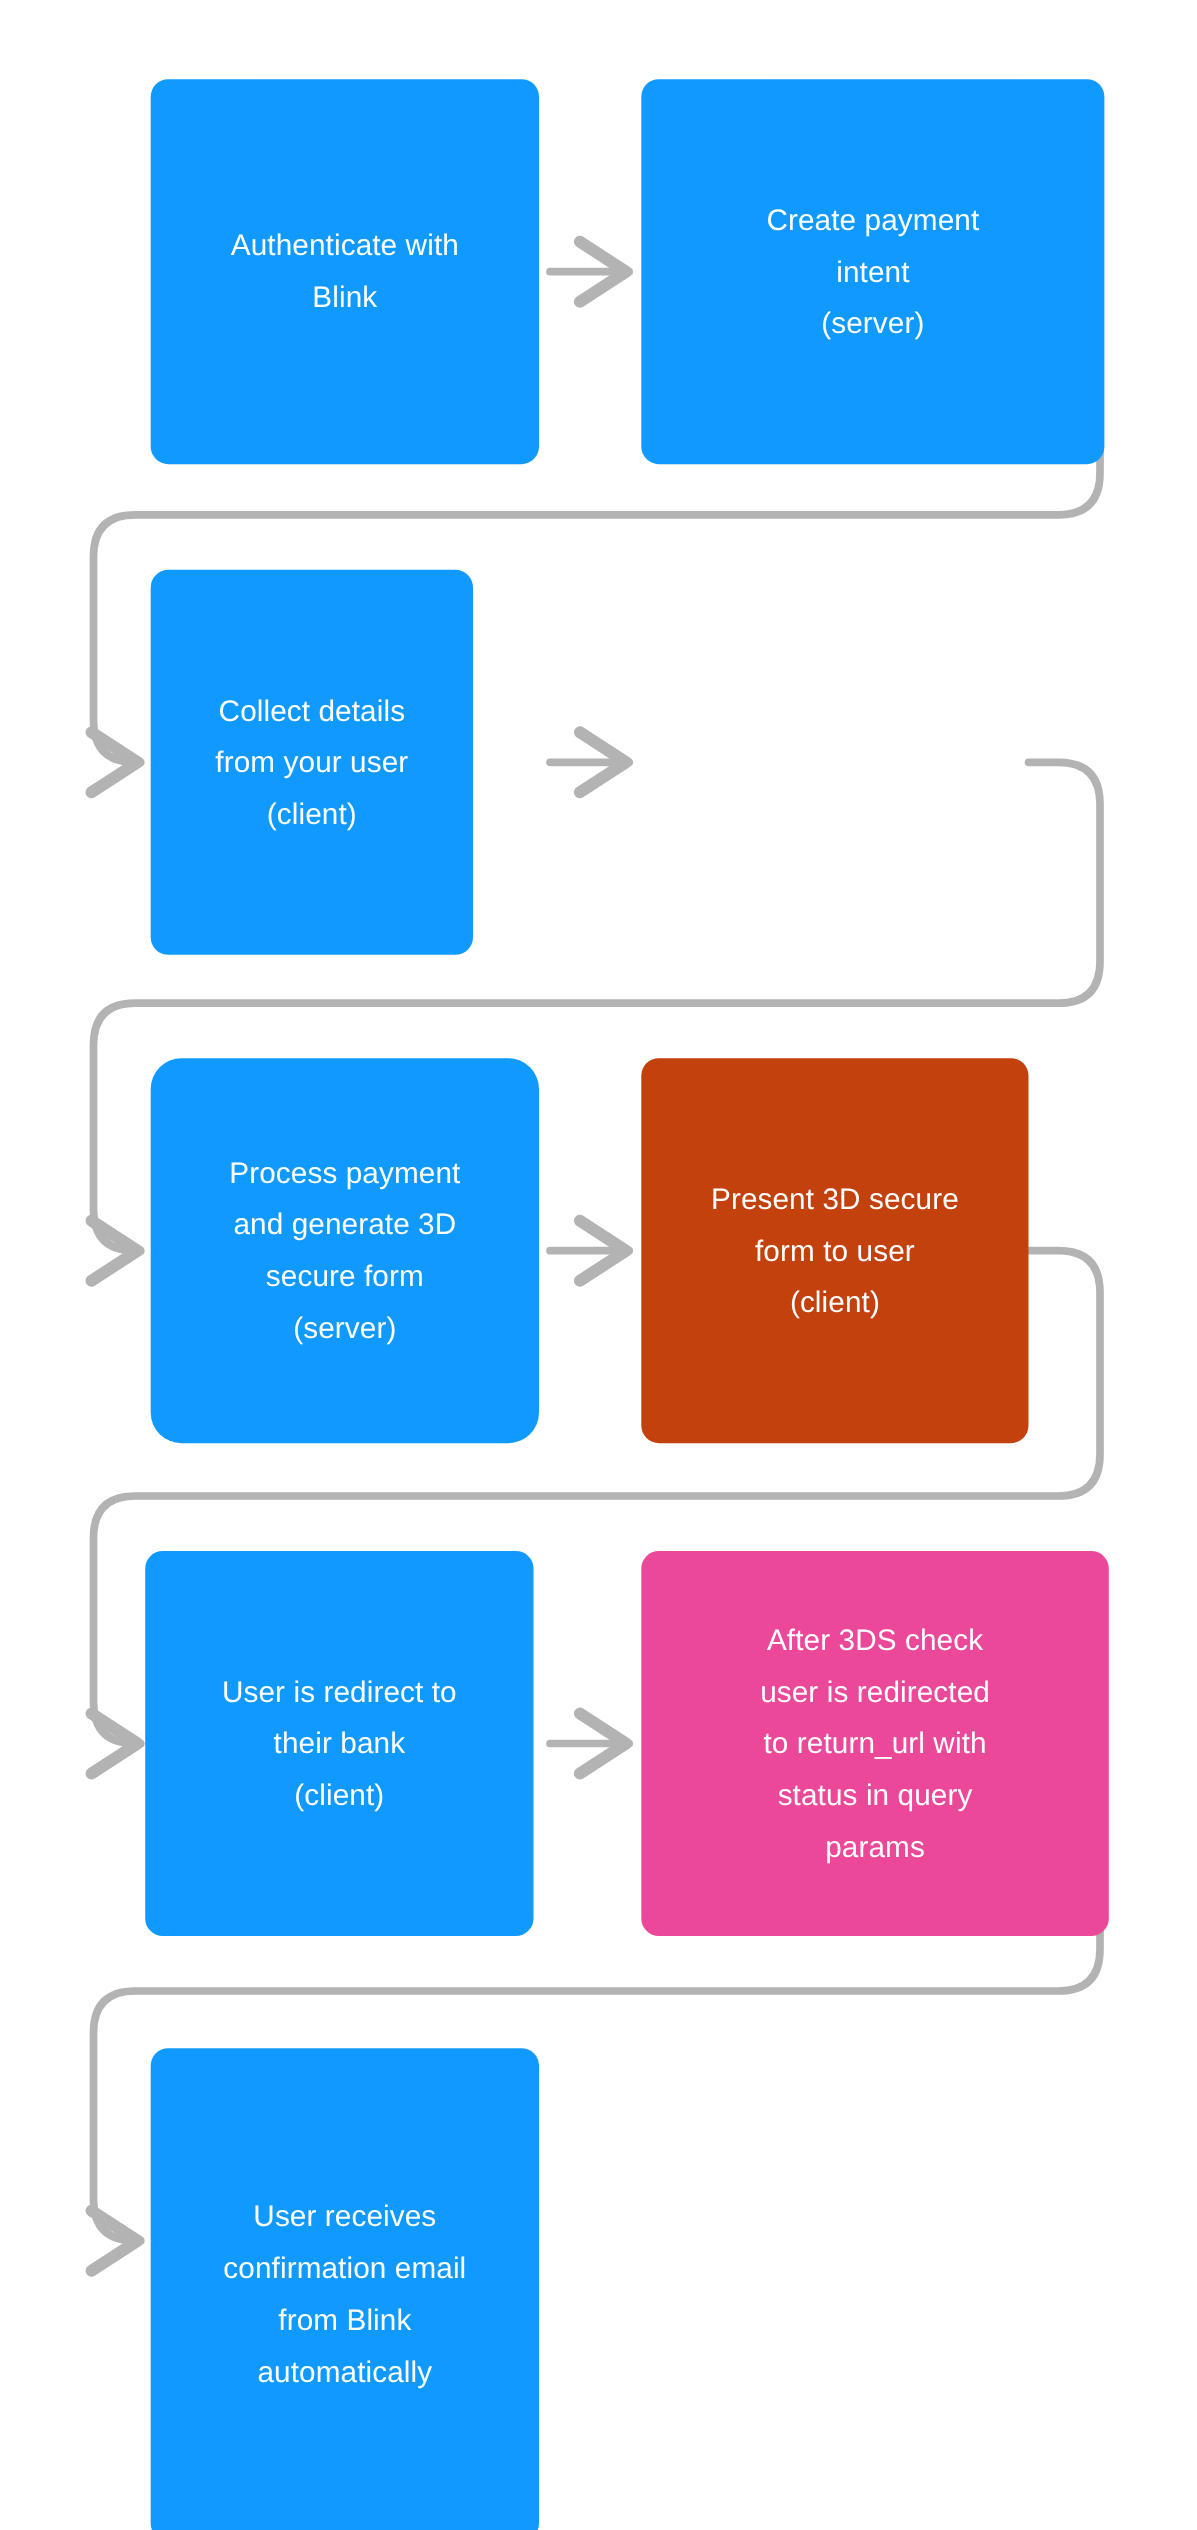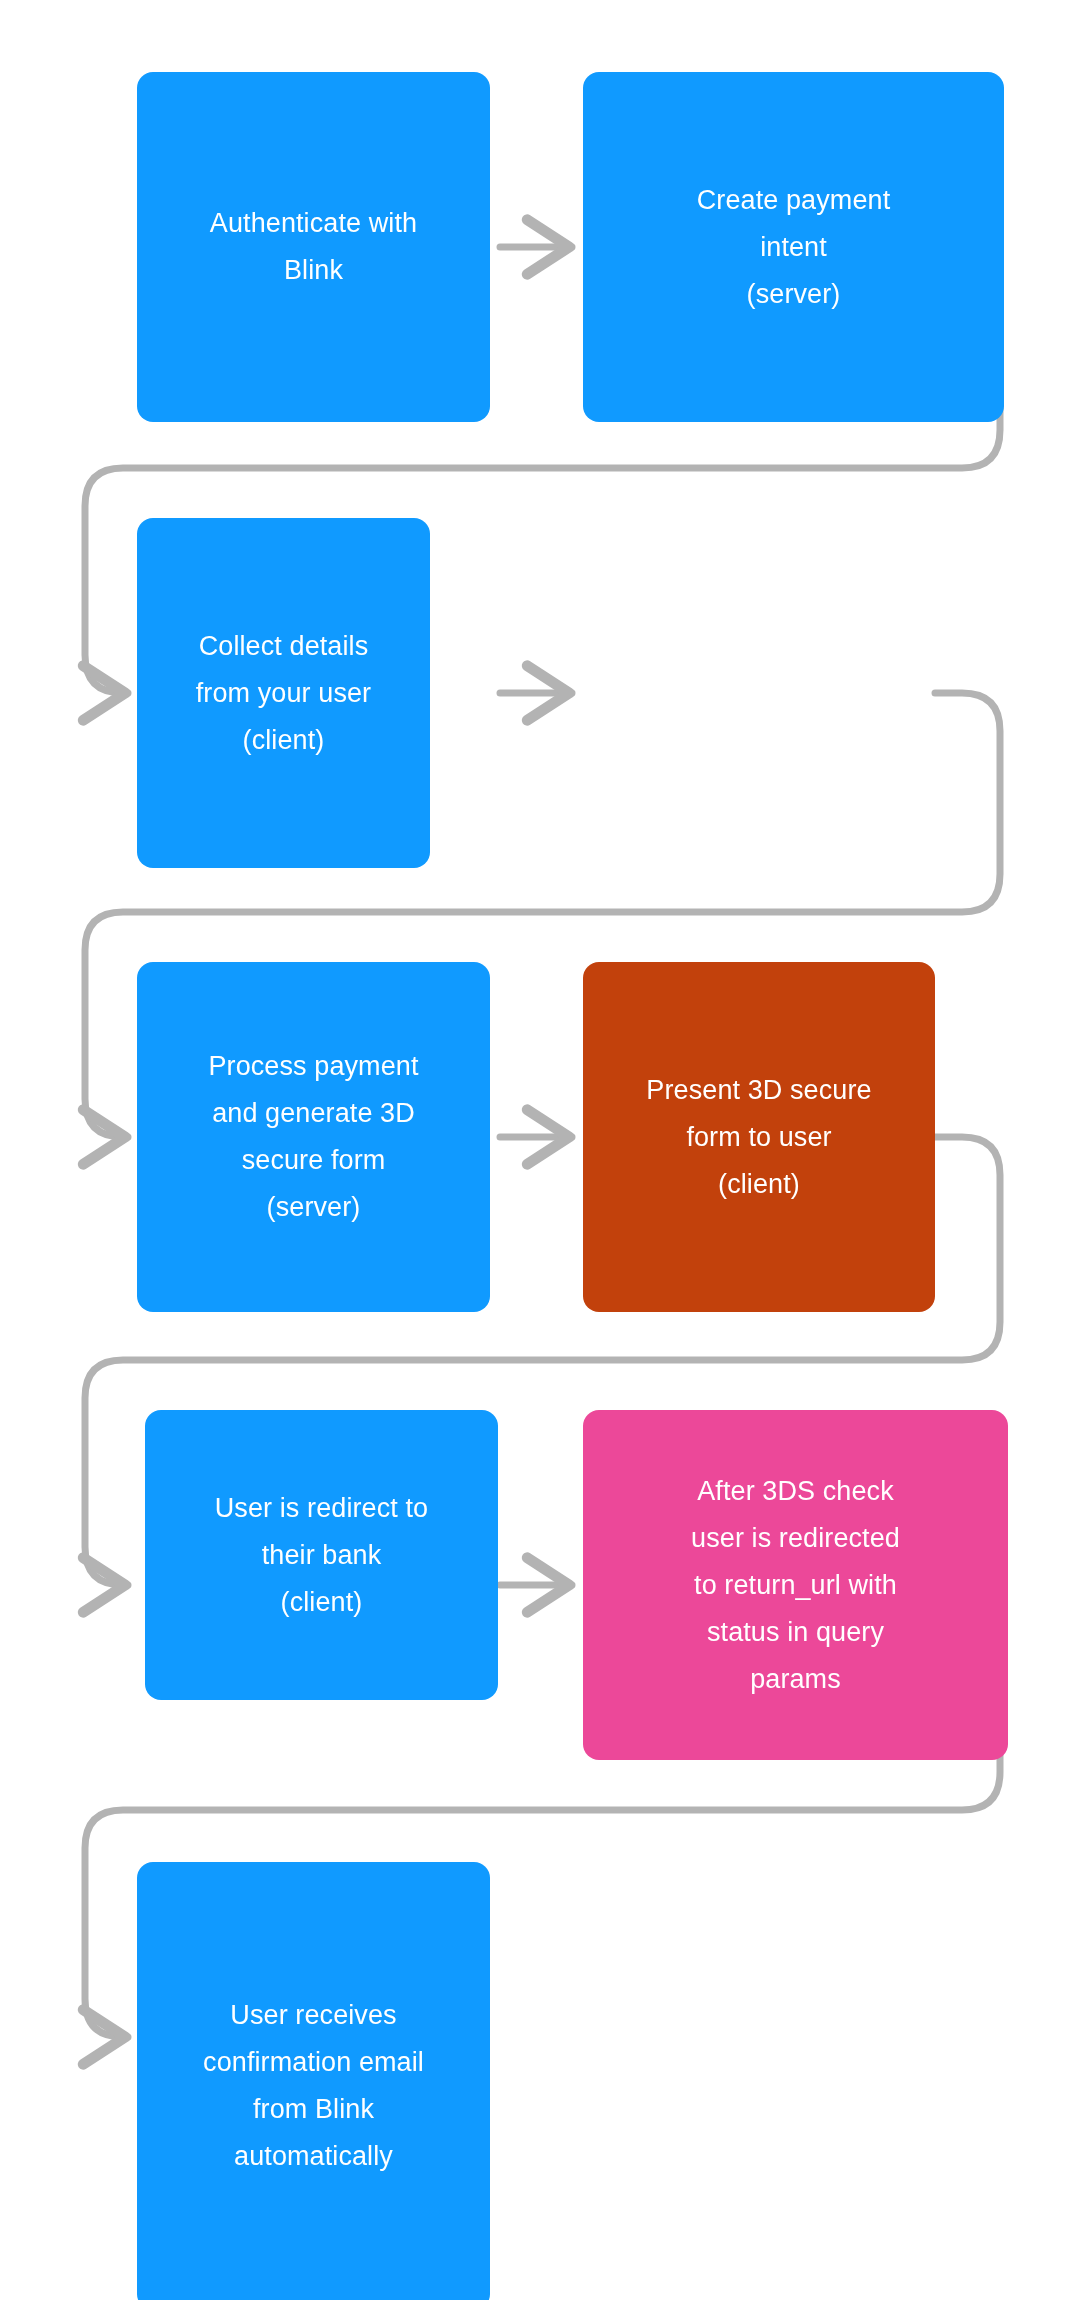--- a/index.html
+++ b/index.html
@@ -119,34 +119,34 @@
 (server)</span>
   </div>
 
   <div class="node" style="left:137px;top:518px;width:293px;height:350px;background:#109AFF;">
     <span class="node-label">Collect details
 from your user
 (client)</span>
   </div>
 
 
-  <div class="node" style="left:137px;top:962px;width:353px;height:350px;background:#109AFF;">
+  <div class="node" style="left:137px;top:962px;width:353px;height:350px;background:#109AFF;border-radius:28px;">
     <span class="node-label">Process payment
 and generate 3D
 secure form
 (server)</span>
   </div>
 
   <div class="node" style="left:583px;top:962px;width:352px;height:350px;background:#c2410c;">
     <span class="node-label">Present 3D secure
 form to user
 (client)</span>
   </div>
 
-  <div class="node" style="left:145px;top:1410px;width:353px;height:290px;background:#109AFF;">
+  <div class="node" style="left:132px;top:1410px;width:353px;height:350px;background:#109AFF;">
     <span class="node-label">User is redirect to
 their bank
 (client)</span>
   </div>
 
   <div class="node" style="left:583px;top:1410px;width:425px;height:350px;background:#ec4899;">
     <span class="node-label">After 3DS check
 user is redirected
 to return_url with
 status in query

